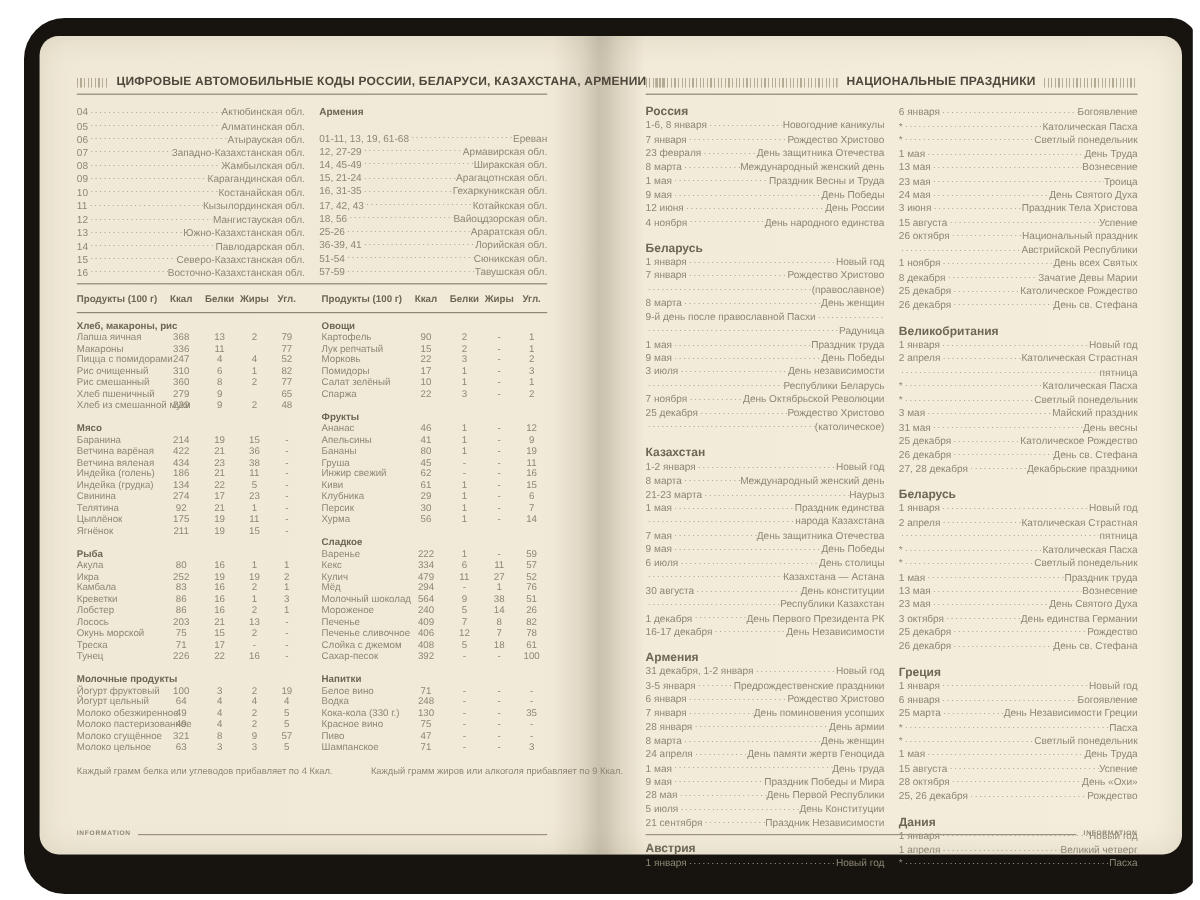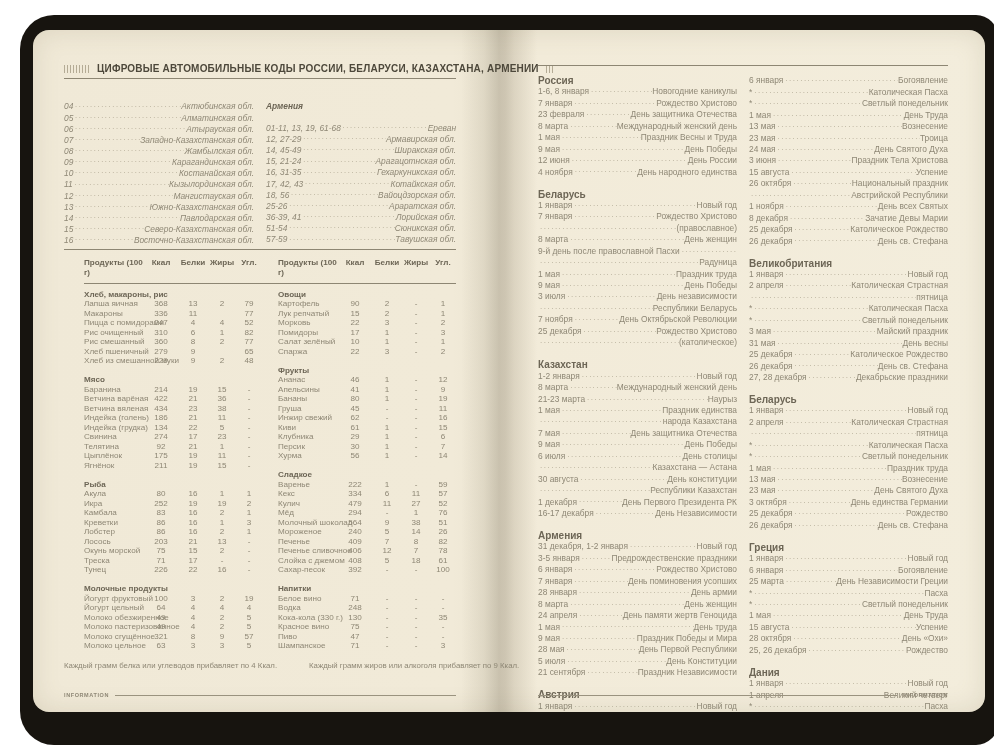--- a/index.html
+++ b/index.html
@@ -26,25 +26,25 @@
 
   
   .lrow{display:flex;align-items:baseline;}
   .ldate,.lname{white-space:nowrap;color:#8e8775;}
   .lead{flex:1 1 auto;min-width:6px;overflow:hidden;height:1em;position:relative;}
   .lead::after{content:"..........................................................................................................................................................";
     position:absolute;left:2px;bottom:-1px;white-space:nowrap;letter-spacing:1.5px;color:#a79f8a;font-size:8px;}
   .codes-row{line-height:10.75px;font-size:8.4px;}
   .codes-head{line-height:10.75px;font-size:8.4px;font-weight:700;color:#6d6656;}
   .codes-blank{height:10.75px;}
-  .codes-wrap{display:grid;grid-template-columns:1fr 1fr;column-gap:12px;margin-top:22px;font-style:italic;}
+  .codes-wrap{display:grid;grid-template-columns:1fr 1fr;column-gap:12px;margin-top:9px;}
 
   
   .nutr-head{margin-top:13px;}
-  .tbl-two{display:grid;grid-template-columns:1fr 1fr;column-gap:16px;margin-left:20px;}
+  .tbl-two{display:grid;grid-template-columns:1fr 1fr;column-gap:16px;}
   .thead-wrap{margin-top:8px;padding-bottom:5px;border-bottom:1px solid #8d8673;}
   .trow{display:grid;grid-template-columns:minmax(0,1fr) 34px 30px 28px 26px;line-height:9.5px;font-size:8.1px;color:#8e8775;}
   .trow .tname{white-space:nowrap;overflow:visible;text-align:left;}
   .trow .tnum{text-align:center;white-space:nowrap;}
   .thead-row{display:grid;grid-template-columns:minmax(0,1fr) 34px 30px 28px 26px;font-size:8.1px;font-weight:700;color:#6d6656;line-height:10px;}
   .thead-row .tnum{text-align:center;}
   .tbl-cat{font-weight:700;color:#6d6656;line-height:9.5px;font-size:8.1px;white-space:nowrap;}
   .tgap{margin-top:9.5px;}
   .tbl-body{margin-top:6px;}
   .footnotes{display:grid;grid-template-columns:1fr 1fr;column-gap:32px;margin-top:10px;font-size:7.8px;color:#8e8775;}
@@ -677,20 +677,25 @@
           </div>
       </div>
 
       <div class="footnotes">
         <div>Каждый грамм белка или углеводов прибавляет по 4 Ккал.</div>
         <div>Каждый грамм жиров или алкоголя прибавляет по 9 Ккал.</div>
       </div>
     </div>
 
     <div id="right-content" class="page-content">
+      <div class="sec-head">
+        <span class="stripe fill"></span>
+        <span class="sec-title">НАЦИОНАЛЬНЫЕ ПРАЗДНИКИ</span>
+        <span class="stripe fixed-r"></span>
+      </div>
       <div class="rule"></div>
 
       <div class="hol-wrap">
         <div id="hol-col-1">
             <div class="cblock">
               <div class="cname">Россия</div>
               <div class="hol-row lrow">
                 <span class="ldate">1-6, 8 января</span>
                 <span class="lead"></span>
                 <span class="lname">Новогодние каникулы</span>

